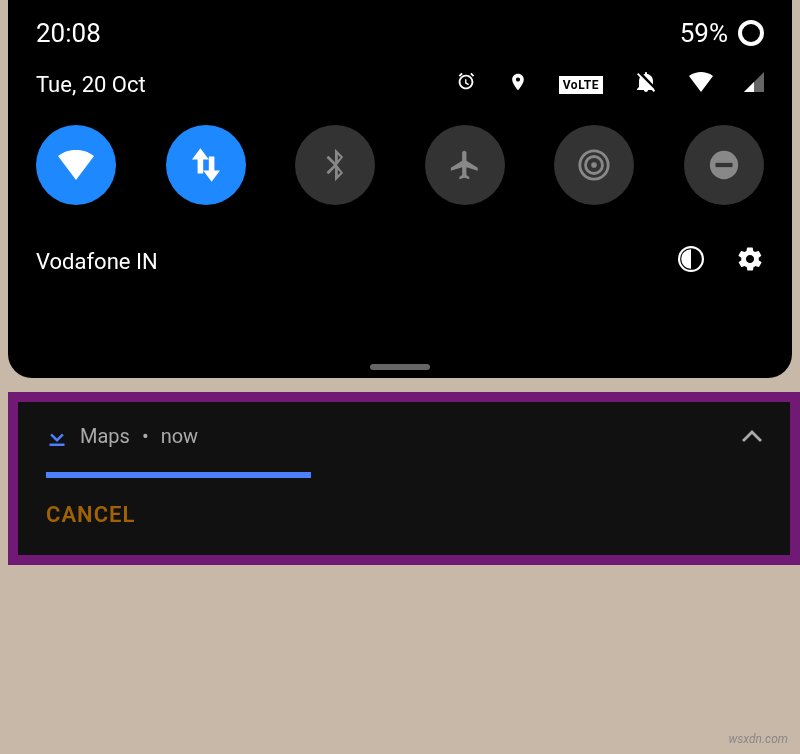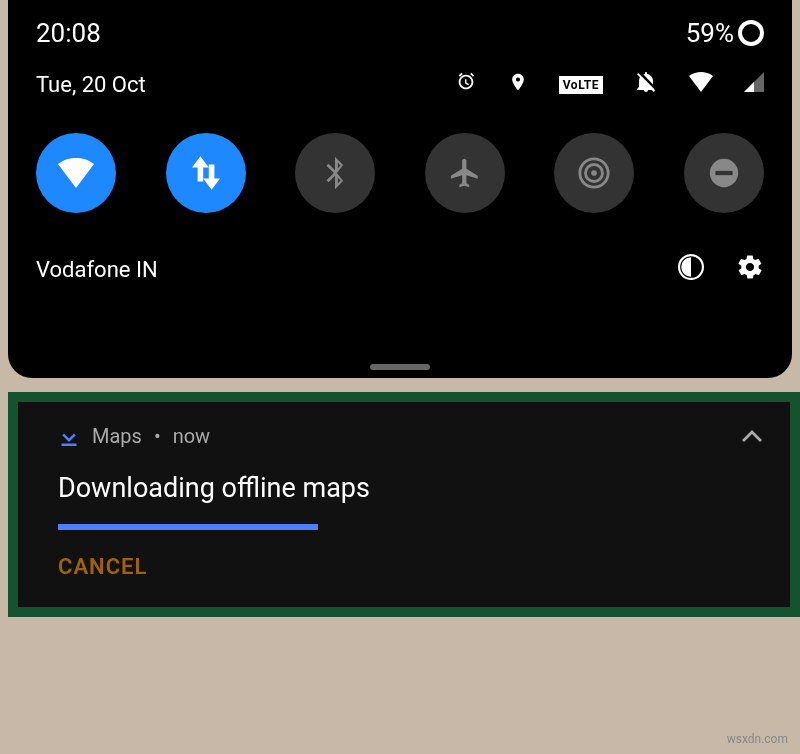--- a/index.html
+++ b/index.html
@@ -29,35 +29,35 @@
       display: flex;
       justify-content: space-between;
       align-items: center;
       color: #fff;
       font-size: 26px;
       margin-bottom: 22px;
     }
     .status-right {
       display: flex;
       align-items: center;
-      gap: 4px;
+      gap: 10px;
     }
     .battery-circle {
       width: 26px;
       height: 26px;
       border: 4px solid #fff;
       border-radius: 50%;
     }
     .date-row {
       display: flex;
       justify-content: space-between;
       align-items: center;
       color: #fff;
       font-size: 22px;
-      margin-bottom: 34px;
+      margin-bottom: 26px;
       margin-top: 8px;
     }
     .date-icons {
       display: flex;
       align-items: center;
       gap: 31px;
     }
     .toggles {
       display: flex;
       justify-content: space-between;
@@ -96,23 +96,23 @@
       width: 60px;
       height: 6px;
       background: #666;
       border-radius: 3px;
     }
     .notification-area {
       position: absolute;
       top: 392px;
       left: 8px;
       right: 0;
-      border: 10px solid #14532d;
+      border: 10px solid #701a75;
       background: #111;
-      padding: 22px 28px 28px 40px;
+      padding: 22px 28px 28px 28px;
     }
     .notif-header {
       display: flex;
       justify-content: space-between;
       align-items: center;
       margin-bottom: 24px;
     }
     .notif-app {
       display: flex;
       align-items: center;
@@ -156,20 +156,21 @@
       font-weight: 600;
       letter-spacing: 1px;
       cursor: pointer;
     }
     .watermark {
       position: absolute;
       bottom: 8px;
       right: 12px;
       color: #888;
       font-size: 12px;
+      font-style: italic;
     }
     .volte-badge {
       background: #fff;
       color: #000;
       font-size: 12px;
       font-weight: bold;
       padding: 2px 4px;
       letter-spacing: 0.5px;
     }
   </style>
@@ -287,21 +288,20 @@
       <span>•</span>
       <span>now</span>
     </div>
     <span>
       <svg width="20" height="12" viewBox="0 0 20 12" fill="#aaa">
           <path d="M10 0L0 10l2 2 8-8 8 8 2-2z"></path>
         </svg>
     </span>
   </div>
 
-  <div class="notif-title">Downloading offline maps</div>
 
   <div class="progress-bar">
     <div class="progress-fill"></div>
   </div>
 
 
   <div class="cancel-btn">CANCEL</div>
 </div>
 
 <div class="watermark">wsxdn.com</div>

